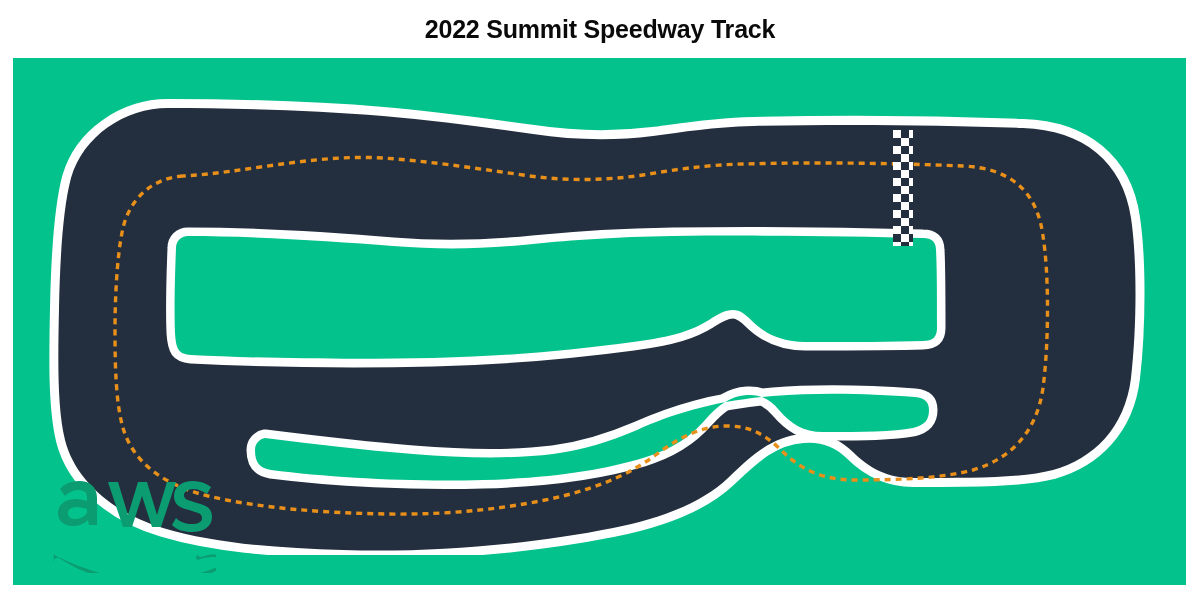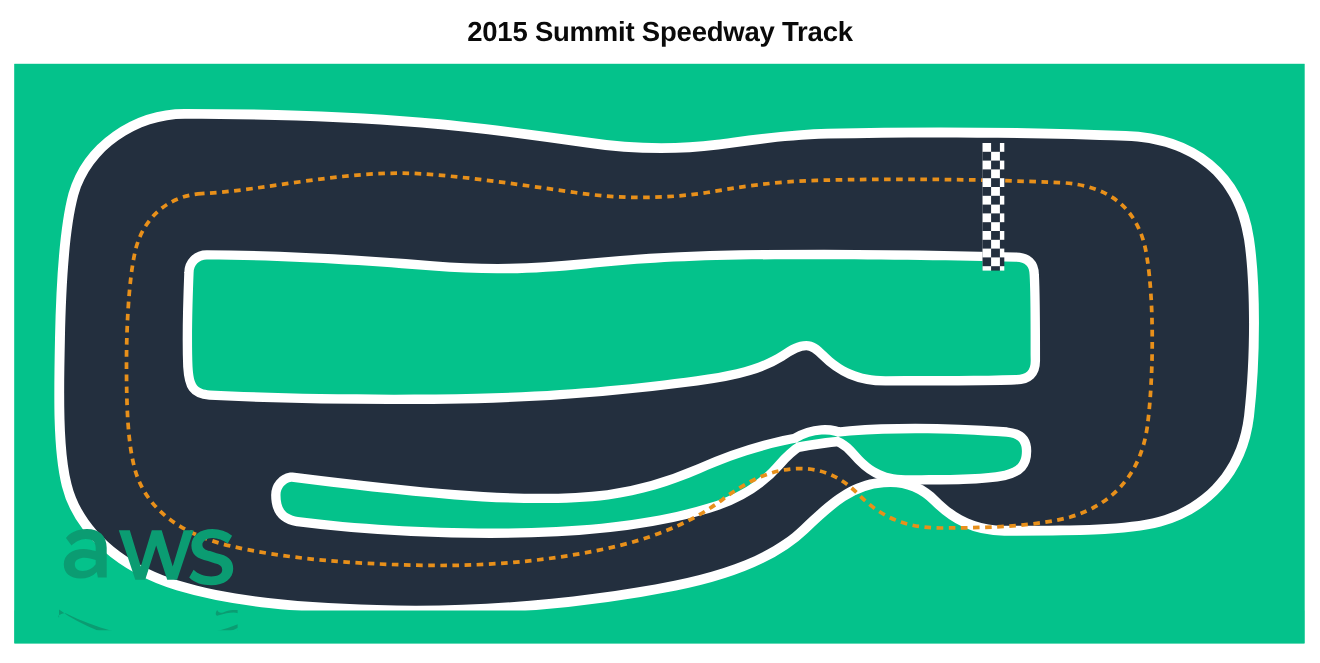--- a/index.html
+++ b/index.html
@@ -69,21 +69,21 @@
     pointer-events: none;
   }
   #aws-logo svg { display: block; width: 170px; height: 110px; }
 </style>
 </head>
 <body>
 
 <div id="page">
 
   <div id="title-bar">
-    <div id="page-title">2015 Summit Speedway Track</div>
+    <div id="page-title">2022 Summit Speedway Track</div>
   </div>
 
   <div id="track-panel">
 
     <svg id="track-svg" viewBox="0 0 1173 527" preserveAspectRatio="none">
 
       <defs>
 
         <pattern id="checkerPattern" x="0" y="0" width="16" height="16" patternUnits="userSpaceOnUse">
           <rect x="0" y="0" width="16" height="16" fill="#ffffff"></rect>

